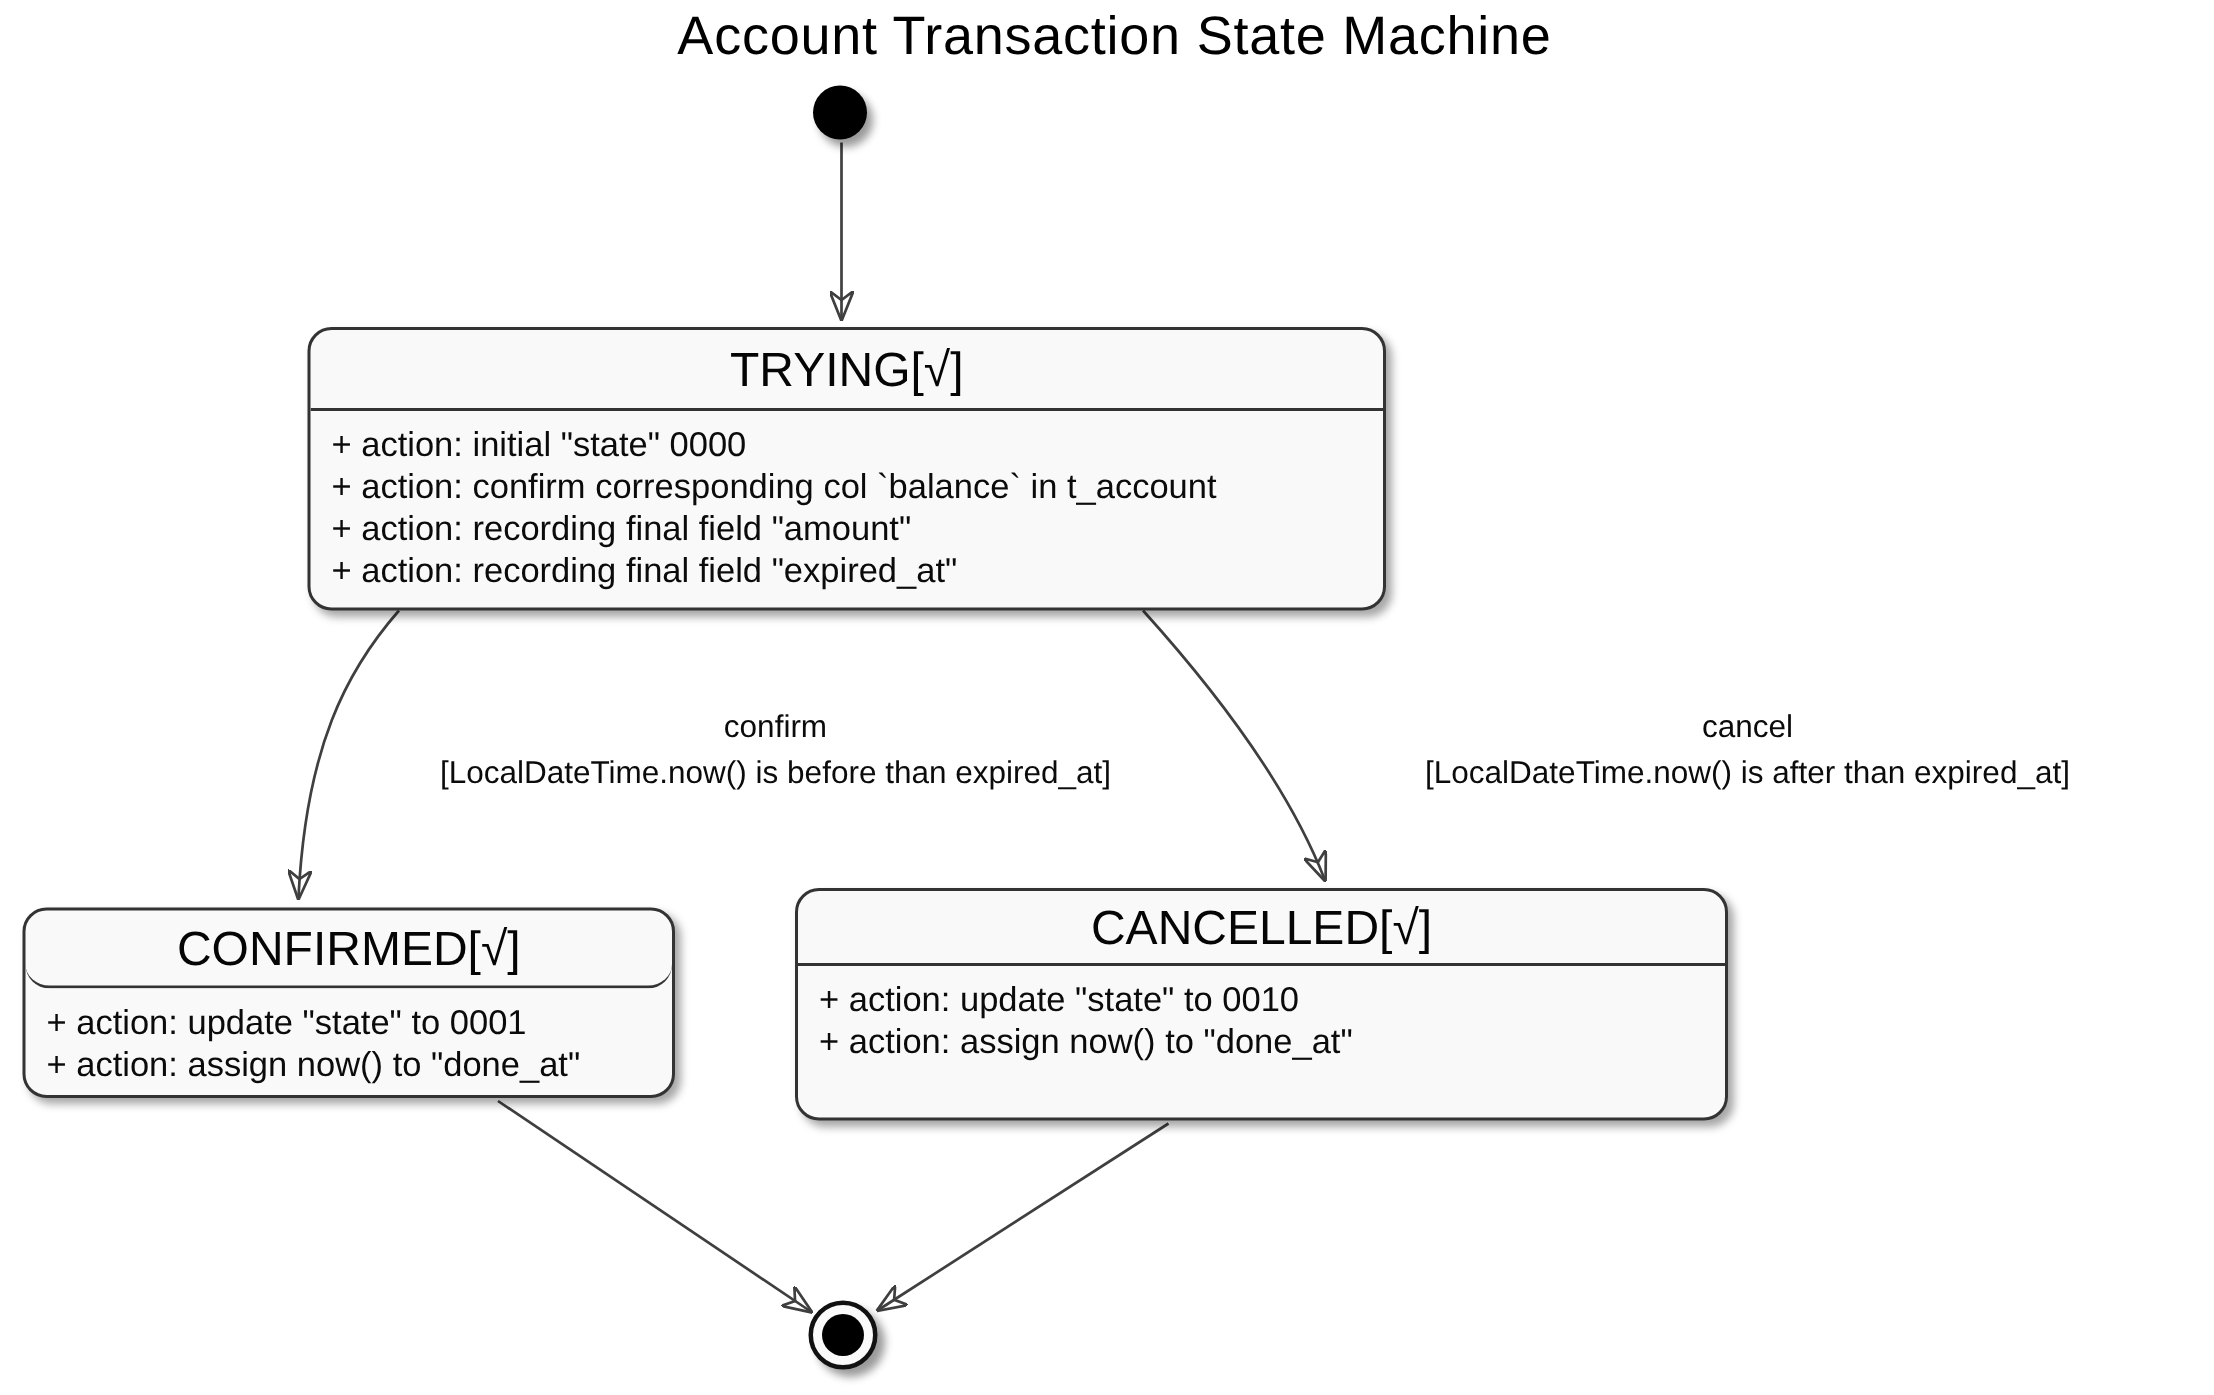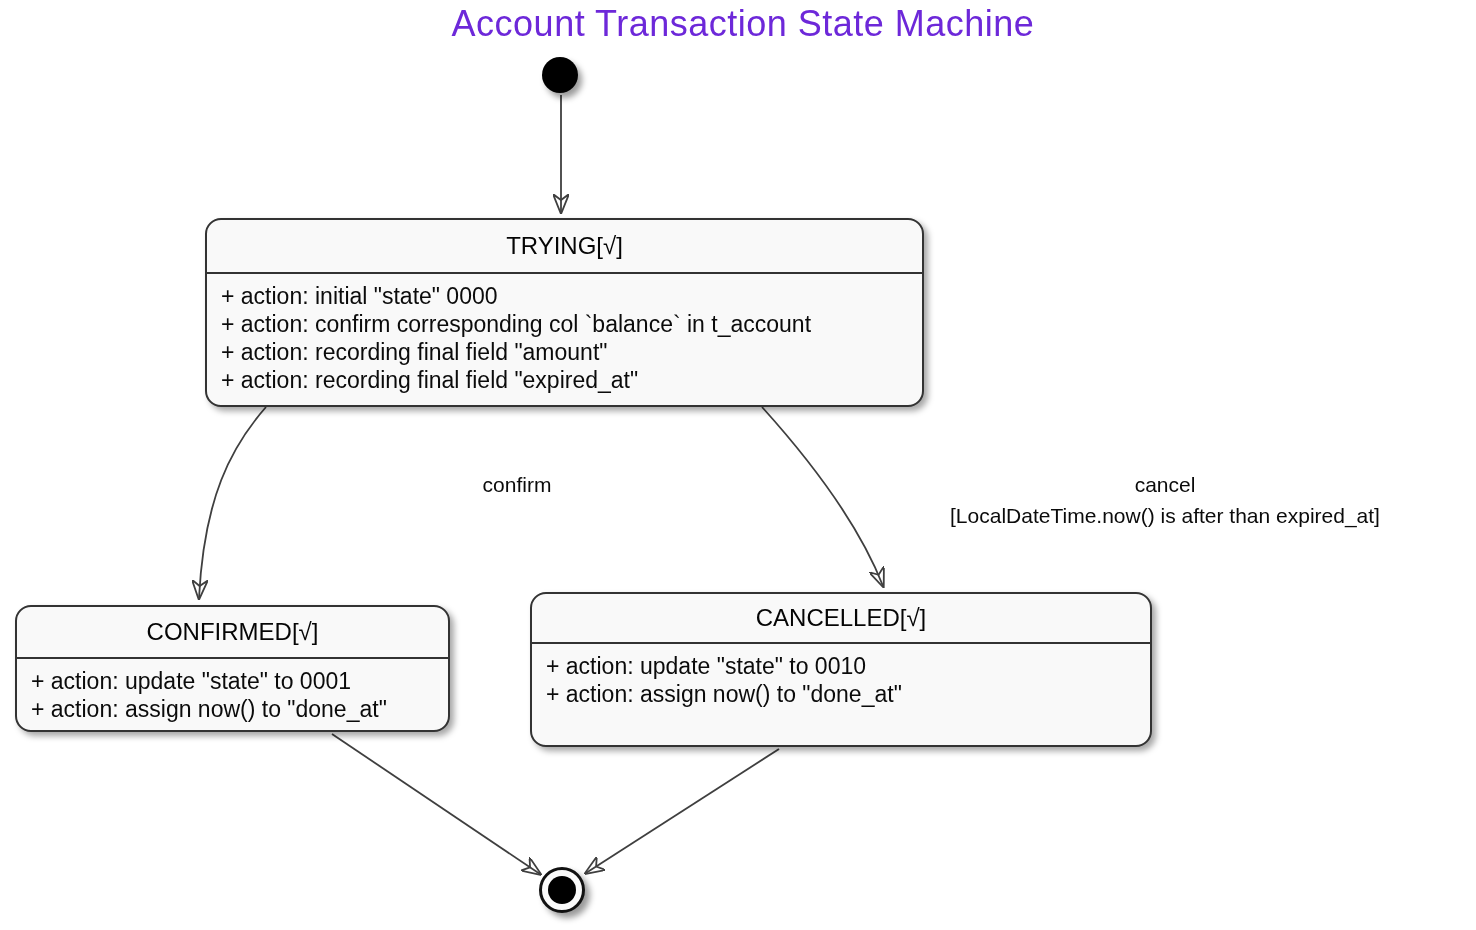--- a/index.html
+++ b/index.html
@@ -17,21 +17,21 @@
     overflow: hidden;
   }
   .diagram-title {
     position: absolute;
     top: 3px;
     left: 10px;
     width: 1466px;
     text-align: center;
     font-size: 36px;
     letter-spacing: 0.5px;
-    color: #6d28d9;
+    color: #000000;
     white-space: nowrap;
   }
   .edges {
     position: absolute;
     left: 0;
     top: 0;
     width: 1476px;
     height: 930px;
   }
   .edges path, .edges line {
@@ -46,40 +46,40 @@
     border-radius: 16px;
     box-shadow: 4px 4px 6px rgba(0,0,0,0.35);
     box-sizing: border-box;
     overflow: hidden;
   }
   .state-header {
     display: flex;
     align-items: center;
     justify-content: center;
     border-bottom: 2.5px solid #333333;
-    font-size: 24px;
+    font-size: 32px;
     color: #050505;
     box-sizing: border-box;
   }
   .state-body {
     list-style: none;
     margin: 0;
     padding: 8px 14px 6px 14px;
   }
   .state-body li {
     font-size: 23px;
     line-height: 28px;
     white-space: nowrap;
     color: #0b0b0b;
   }
   
   .state-trying    { left: 205px; top: 218px; width: 719px; height: 189px; }
   .state-trying .state-header    { height: 54px; }
   .state-confirmed { left: 15px;  top: 605px; width: 435px; height: 127px; }
-  .state-confirmed .state-header { height: 52px; }
+  .state-confirmed .state-header { height: 52px; border-radius: 16px; }
   .state-cancelled { left: 530px; top: 592px; width: 622px; height: 155px; }
   .state-cancelled .state-header { height: 50px; }
 
   .initial-node {
     position: absolute;
     left: 542px;
     top: 57px;
     width: 36px;
     height: 36px;
     border-radius: 50%;
@@ -151,20 +151,21 @@
     <ul class="state-body">
       <li>+ action: initial "state" 0000</li>
       <li>+ action: confirm corresponding col `balance` in t_account</li>
       <li>+ action: recording final field "amount"</li>
       <li>+ action: recording final field "expired_at"</li>
     </ul>
   </div>
 
   <div class="edge-label edge-label-confirm">
     <div>confirm</div>
+    <div>[LocalDateTime.now() is before than expired_at]</div>
   </div>
 
   <div class="edge-label edge-label-cancel">
     <div>cancel</div>
     <div>[LocalDateTime.now() is after than expired_at]</div>
   </div>
 
   <div class="state state-confirmed">
     <div class="state-header">
       <span>CONFIRMED[√]</span>

